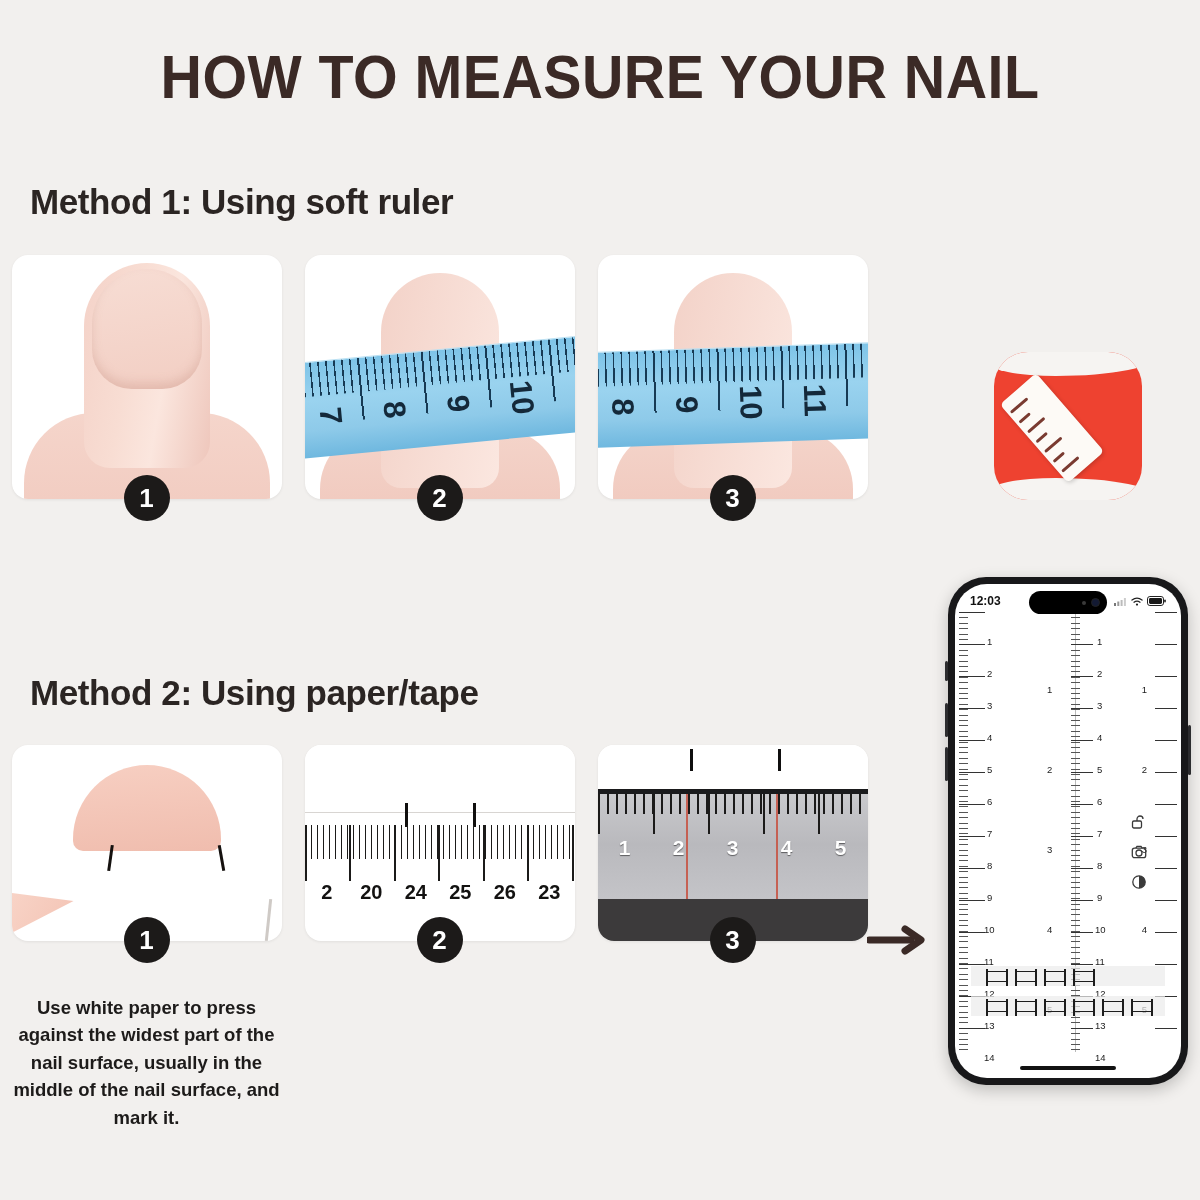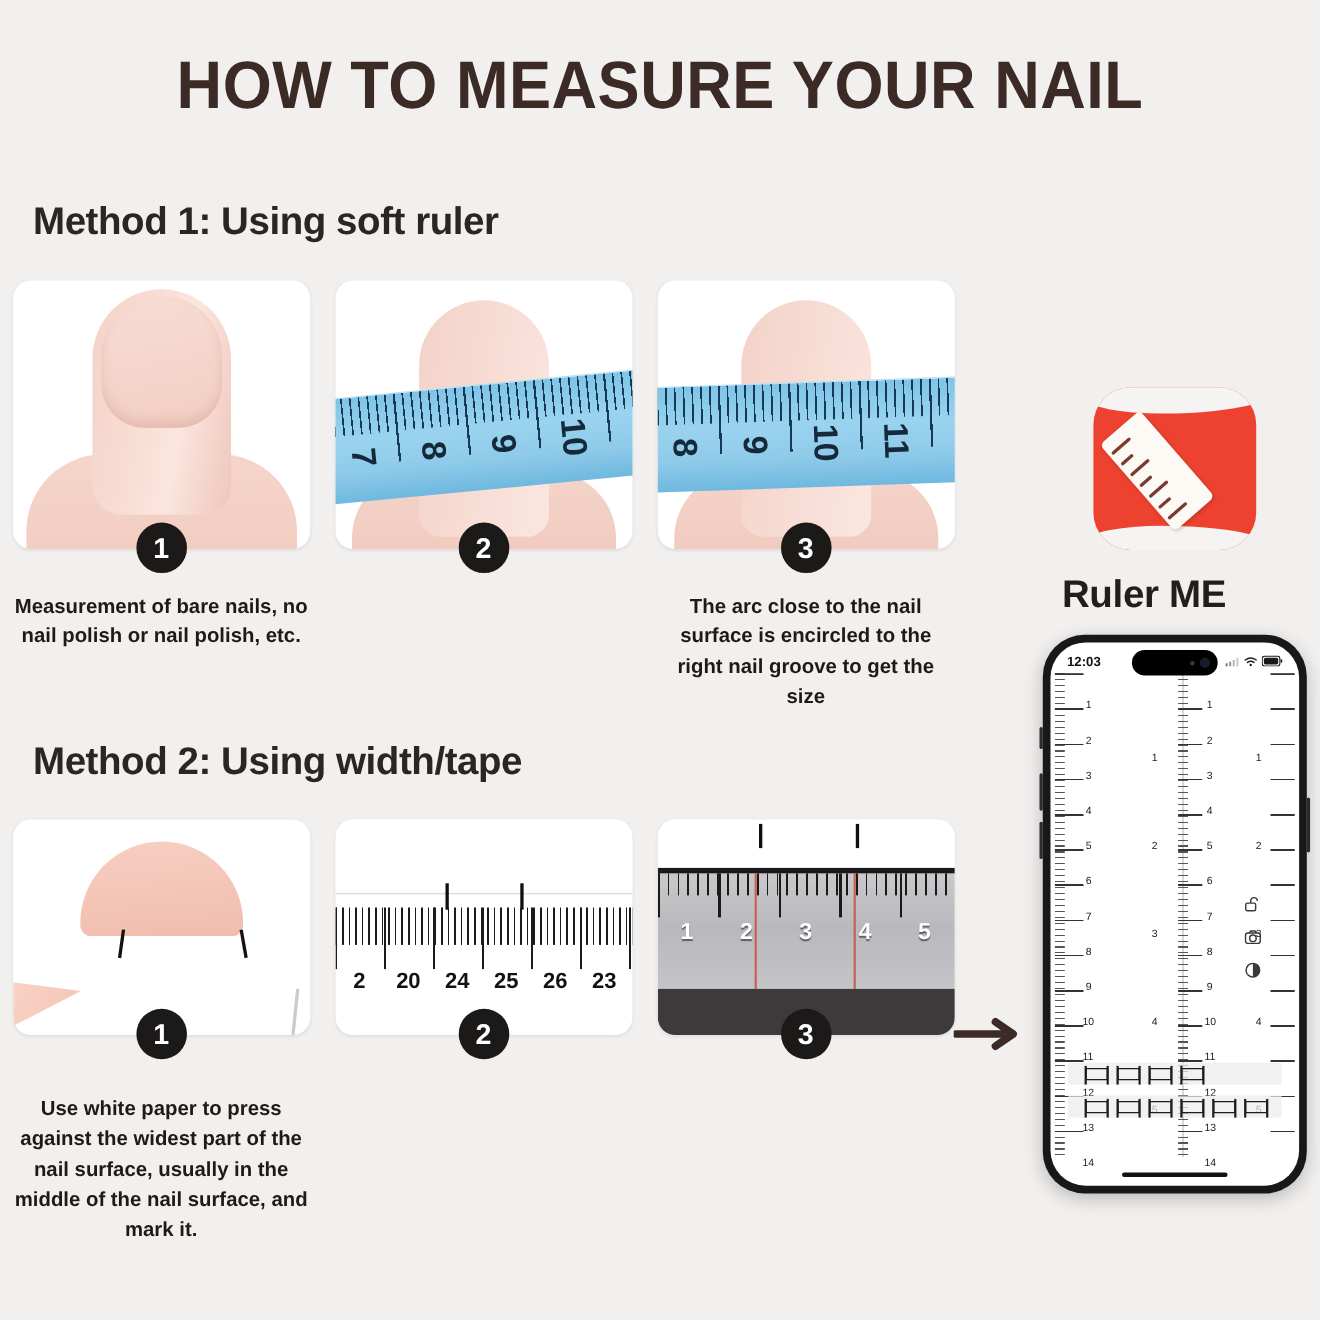--- a/index.html
+++ b/index.html
@@ -455,21 +455,20 @@
 <div class="steps-row" id="row1">
 
   <div class="step">
     <div class="photo-wrap">
       <div class="photo">
         <div class="knuckle-1"></div>
         <div class="finger-1"></div>
       </div>
       <div class="badge">1</div>
     </div>
-    <div class="caption">Measurement of bare nails, no nail polish or nail polish, etc.</div>
   </div>
 
   <div class="step">
     <div class="photo-wrap">
       <div class="photo">
         <div class="hand-base"></div>
         <div class="hand-bg"></div>
         <div class="tape" id="tape2">
           <div class="tape-ticks"></div>
           <div class="tape-major"></div>
@@ -496,25 +495,24 @@
           <div class="tape-nums">
             <div class="tape-num">8</div>
             <div class="tape-num">9</div>
             <div class="tape-num">10</div>
             <div class="tape-num">11</div>
           </div>
         </div>
       </div>
       <div class="badge">3</div>
     </div>
-    <div class="caption">The arc close to the nail surface is encircled to the right nail groove to get the size</div>
   </div>
 </div>
 
-<div class="method-heading" id="method2-heading">Method 2: Using width/tape</div>
+<div class="method-heading" id="method2-heading">Method 2: Using paper/tape</div>
 
 <div class="steps-row" id="row2">
 
   <div class="step">
     <div class="photo-wrap">
       <div class="photo">
         <div class="paper-nail"></div>
         <div class="mark" id="mark-a"></div>
         <div class="mark" id="mark-b"></div>
         <div class="paper-corner"></div>
@@ -588,21 +586,20 @@
       <i style="top:12px; width:22px"></i>
       <i style="top:25px; width:14px"></i>
       <i style="top:38px; width:22px"></i>
       <i style="top:51px; width:14px"></i>
       <i style="top:64px; width:22px"></i>
       <i style="top:77px; width:14px"></i>
       <i style="top:90px; width:22px"></i>
     </div>
   </div>
 
-  <div class="app-name">Ruler ME</div>
 
   <div class="phone">
     <div class="btn-side" id="btn-mute"></div>
     <div class="btn-side" id="btn-vol-up"></div>
     <div class="btn-side" id="btn-vol-dn"></div>
     <div class="btn-side" id="btn-power"></div>
 
     <div class="screen">
 
       <div class="status-bar">

